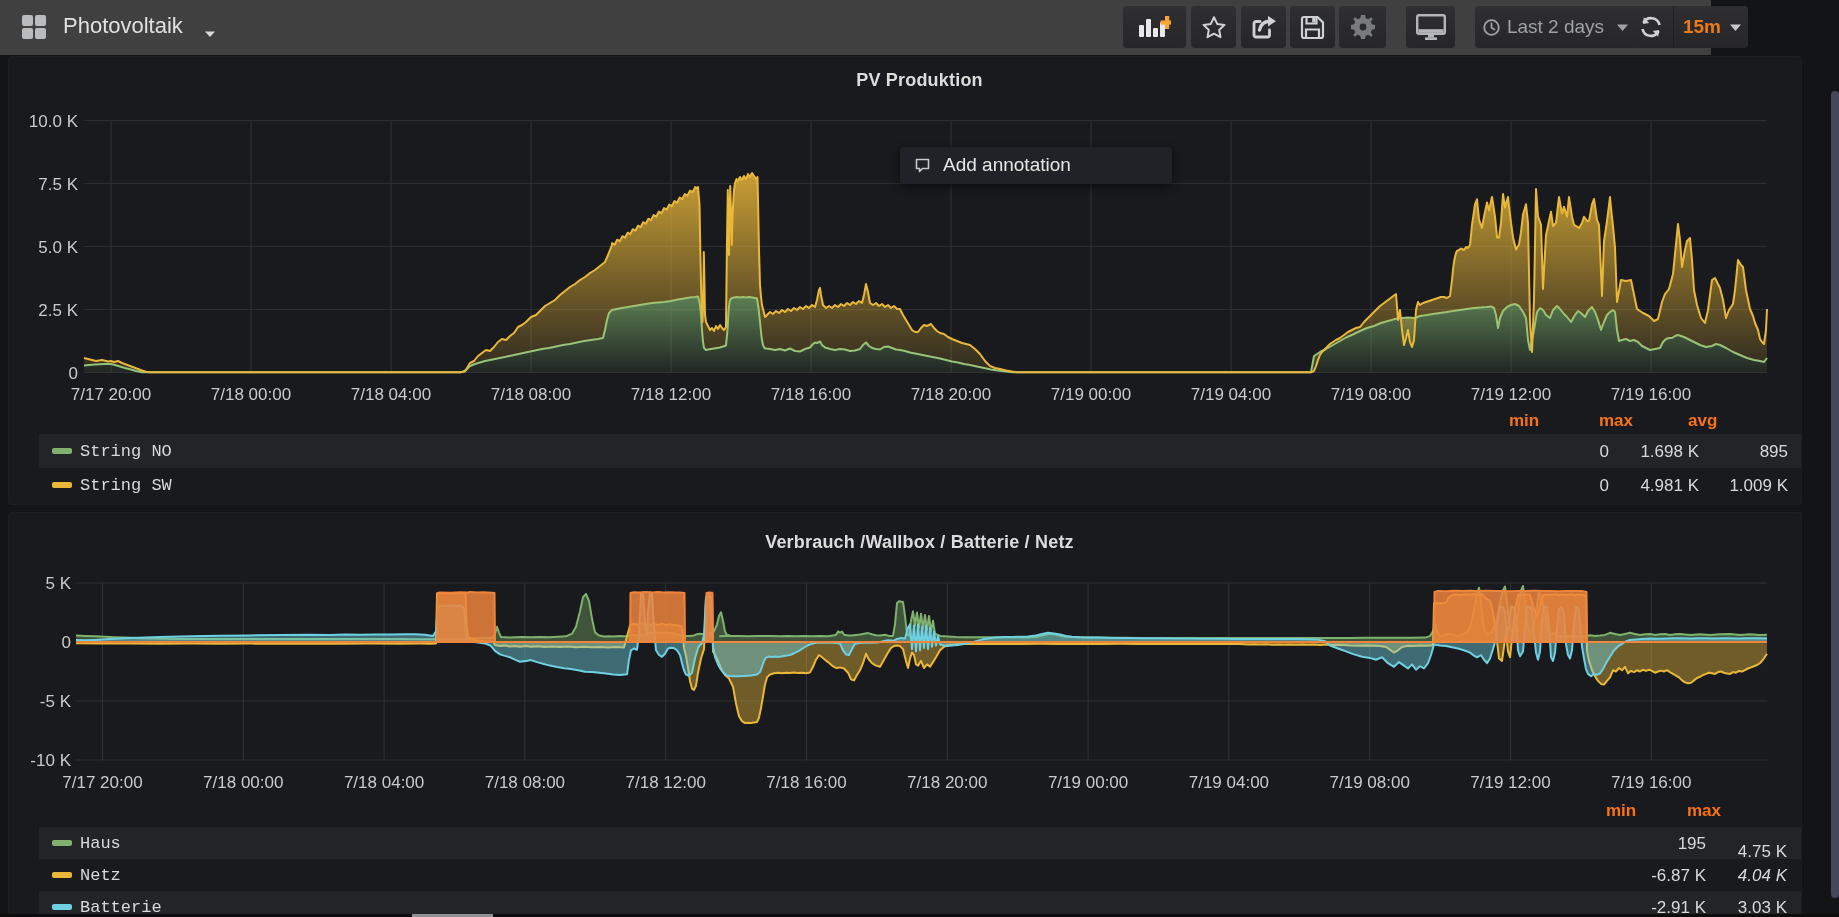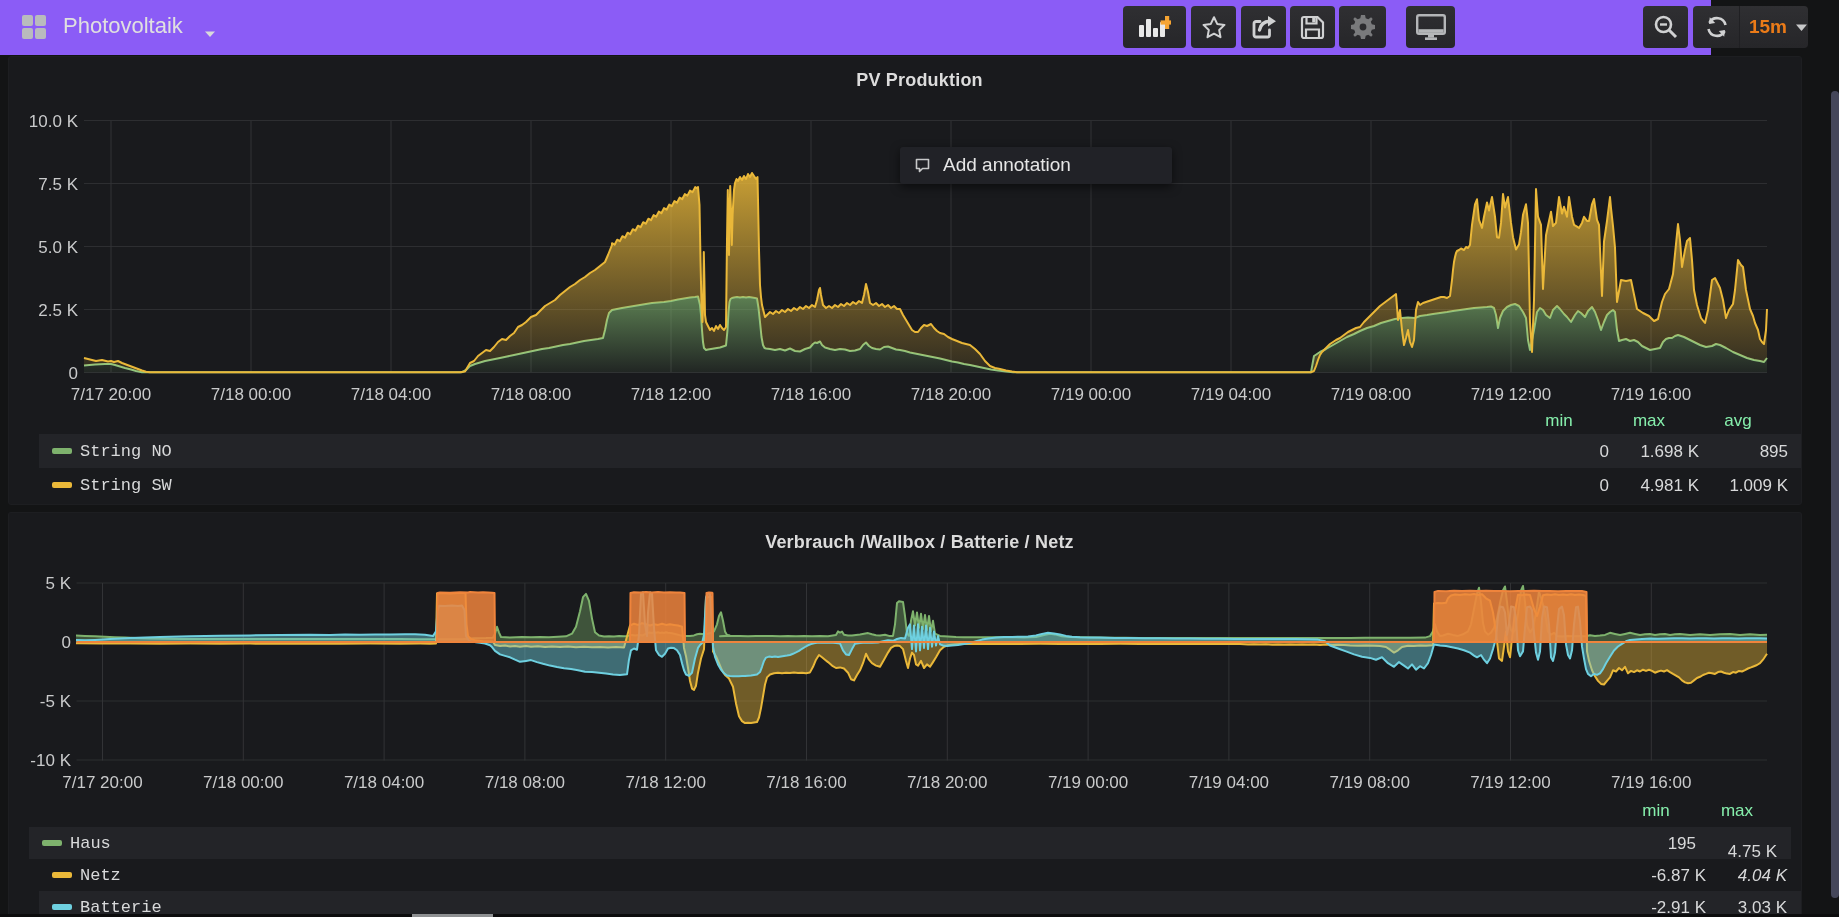--- a/index.html
+++ b/index.html
@@ -3,23 +3,23 @@
 * { margin:0; padding:0; box-sizing:border-box; }
 html,body { width:1839px; height:917px; overflow:hidden; background:#131415; font-family:"Liberation Sans",sans-serif; }
 .abs { position:absolute; }
 .navbtn { position:absolute; top:6px; height:42px; background:linear-gradient(#2f2f32,#262629); border-radius:4px; display:flex; align-items:center; justify-content:center; }
 .panel { position:absolute; left:8px; width:1794px; background:#191a1d; border:1px solid #1d1e21; border-radius:3px; }
 .ptitle { position:absolute; width:100%; text-align:center; color:#dcdcdc; font-size:18px; font-weight:700; letter-spacing:0.2px; }
 .hl { background:#232428; }
 .dash { position:absolute; left:13px; top:14px; width:20px; height:6px; border-radius:2px; }
 .lname { position:absolute; left:41px; top:8px; font-size:17px; color:#d8d9da;font-family:Liberation Mono, monospace; }
 .lval { position:absolute; top:8px; font-size:17px; color:#d8d9da; text-align:right; }
-.lhdr { position:absolute; top:4px; font-size:17px; font-weight:400; color:#86efac; text-align:center; }
+.lhdr { position:absolute; top:4px; font-size:17px; font-weight:700; color:#f97316; text-align:left; }
 </style></head><body>
-<div class="abs" style="left:0;top:0;width:1711px;height:55px;background:#8b5cf6;">
+<div class="abs" style="left:0;top:0;width:1711px;height:55px;background:#404040;">
     <div class="abs" style="left:22px;top:15px;"><svg width="25" height="25" viewBox="0 0 25 25">
         <g fill="#b9bbbd">
           <rect x="0" y="0" width="11" height="11" rx="2"></rect>
           <rect x="13" y="0" width="11" height="11" rx="2"></rect>
           <rect x="0" y="13" width="11" height="11" rx="2"></rect>
           <rect x="13" y="13" width="11" height="11" rx="2"></rect>
         </g>
       </svg></div>
     <div class="abs" style="left:63px;top:13px;font-size:22px;color:#e0e0e0;">Photovoltaik</div>
     <div class="abs" style="left:204px;top:24px;"><svg width="12" height="8" viewBox="0 0 12 8">
@@ -66,28 +66,42 @@
       </svg>
     </div>
     <div class="navbtn" style="left:1406px;width:49px;">
       <svg width="30" height="26" viewBox="0 0 30 26">
         <rect x="1.2" y="1.2" width="27.6" height="18.6" rx="1.8" fill="none" stroke="#b4b6b8" stroke-width="2.4"></rect>
         <rect x="2.4" y="15.2" width="25.2" height="3.6" fill="#b4b6b8"></rect>
         <rect x="12" y="20" width="6" height="3.6" fill="#b4b6b8"></rect>
         <rect x="9" y="23.4" width="12" height="2.6" fill="#b4b6b8"></rect>
       </svg>
     </div>
+    <div class="navbtn" style="left:1475px;width:162px;">
+      <span style="margin-right:7px;display:flex;">
+        <svg width="17" height="17" viewBox="0 0 17 17">
+          <circle cx="8.5" cy="8.5" r="7.3" fill="none" stroke="#9fa1a3" stroke-width="1.8"></circle>
+          <path d="M8.5 4.5v4.3l3 1.8" fill="none" stroke="#9fa1a3" stroke-width="1.8" stroke-linecap="round"></path>
+        </svg>
+      </span>
+      <span style="color:#9fa1a3;font-size:19px;">Last 2 days</span>
+      <span style="margin-left:12px;display:flex;">
+        <svg width="13" height="9" viewBox="0 0 13 9">
+          <path d="M1 1.5h11L6.5 8z" fill="#9fa1a3"></path>
+        </svg>
+      </span>
+    </div>
     <div class="navbtn" style="left:1643px;width:45px;">
       <svg width="26" height="26" viewBox="0 0 26 26">
         <circle cx="10.5" cy="10.5" r="7.5" fill="none" stroke="#d0d1d2" stroke-width="2.6"></circle>
         <line x1="7" y1="10.5" x2="14" y2="10.5" stroke="#d0d1d2" stroke-width="2.4"></line>
         <line x1="16" y1="16" x2="23" y2="23" stroke="#d0d1d2" stroke-width="3"></line>
       </svg>
     </div>
-    <div class="navbtn" style="left:1693px;width:115px;justify-content:flex-end;">
+    <div class="navbtn" style="left:1633px;width:115px;">
       <span style="display:flex;margin-right:10px;">
         <svg width="24" height="22" viewBox="0 0 24 22">
           <path d="M20.5 9A8.6 8.6 0 0 0 4.4 6.9" fill="none" stroke="#d0d1d2" stroke-width="2.6"></path>
           <path d="M4.8 1.2L4 8l6.2-.9z" fill="#d0d1d2"></path>
           <path d="M3.5 13a8.6 8.6 0 0 0 16.1 2.1" fill="none" stroke="#d0d1d2" stroke-width="2.6"></path>
           <path d="M19.2 20.8L20 14l-6.2.9z" fill="#d0d1d2"></path>
         </svg>
       </span>
       <span style="width:1px;height:42px;background:#202023;margin-right:9px;"></span>
       <span style="color:#eb7b18;font-size:19px;font-weight:700;">15m</span>
@@ -115,21 +129,21 @@
     <div class="dash" style="background:#eab839;"></div>
     <div class="lname">String SW</div>
     <div class="lval" style="left:1470px;width:100px;">0</div>
     <div class="lval" style="left:1560px;width:100px;">4.981 K</div>
     <div class="lval" style="left:1649px;width:100px;">1.009 K</div>
   </div>
 <div class="panel" style="top:512px;height:405px;border-bottom:none;"></div>
 <div class="ptitle" style="top:532px;left:0;">Verbrauch /Wallbox / Batterie / Netz</div>
 <div class="lhdr" style="left:1606px;top:801px;width:100px;">min</div>
 <div class="lhdr" style="left:1687px;top:801px;width:100px;">max</div>
-<div class="abs hl" style="left:29px;top:827px;width:1762px;height:32px;">
+<div class="abs hl" style="left:39px;top:827px;width:1762px;height:32px;">
     <div class="dash" style="background:#7eb26d;top:13px;"></div>
     <div class="lname" style="top:7px;">Haus</div>
     <div class="lval" style="left:1567px;width:100px;top:7px;">195</div>
     <div class="lval" style="left:1648px;width:100px;top:7px;margin-top:8px;">4.75 K</div>
   </div>
 <div class="abs" style="left:39px;top:859px;width:1762px;height:32px;">
     <div class="dash" style="background:#eab839;top:13px;"></div>
     <div class="lname" style="top:7px;">Netz</div>
     <div class="lval" style="left:1567px;width:100px;top:7px;">-6.87 K</div>
     <div class="lval" style="left:1648px;width:100px;top:7px;font-style:italic;">4.04 K</div>

